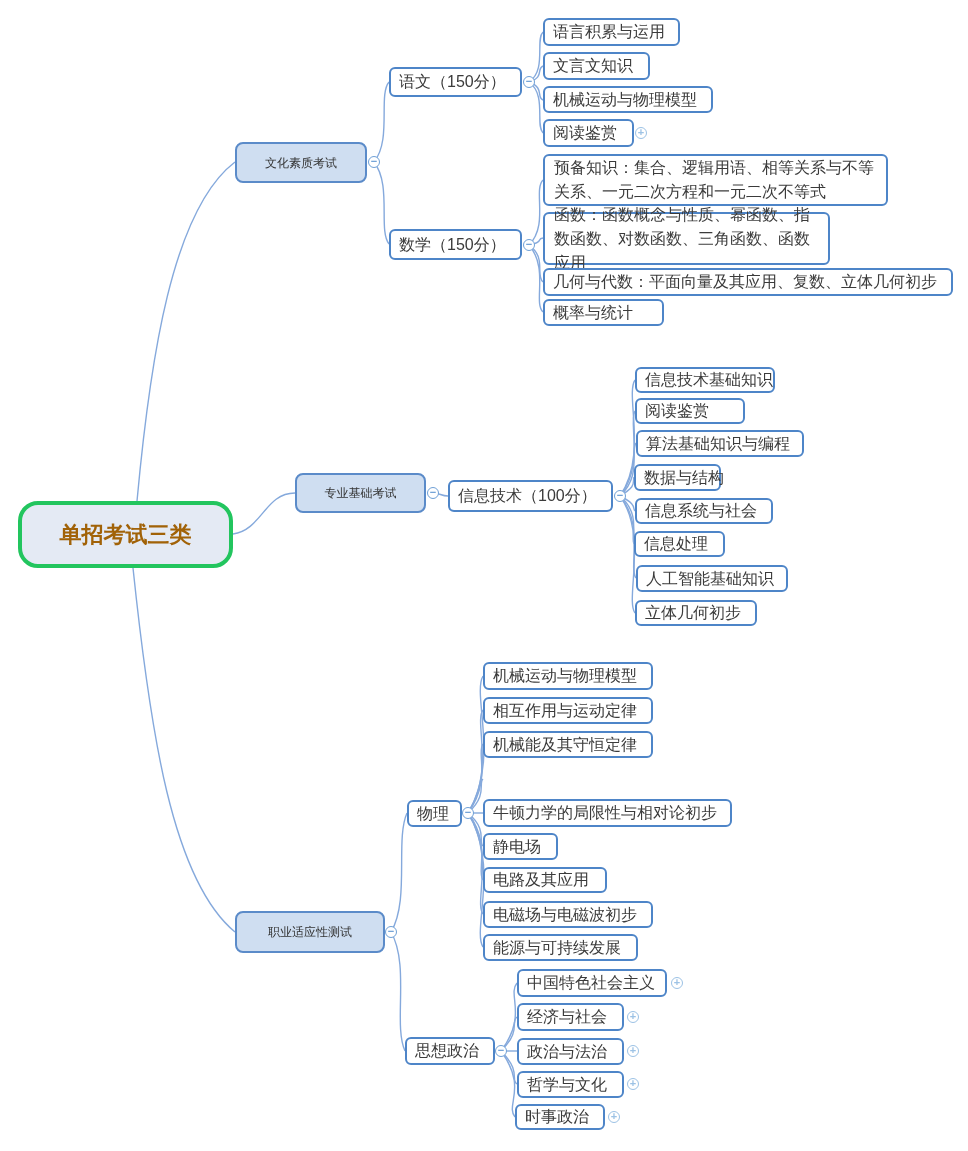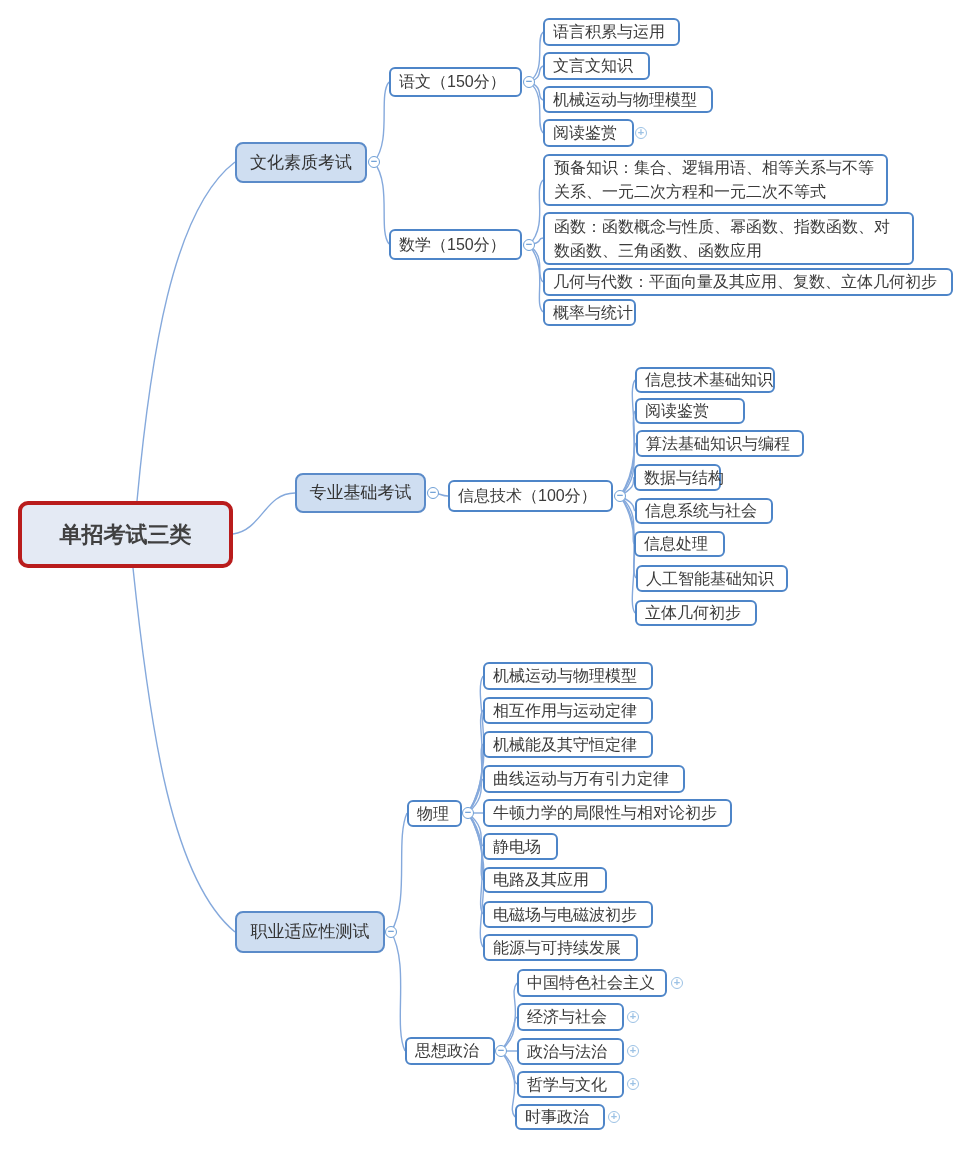--- a/index.html
+++ b/index.html
@@ -12,25 +12,25 @@
   .node{
     position:absolute;z-index:1;box-sizing:border-box;
     background:#ffffff;border:2px solid #4E85C8;border-radius:6px;
     display:flex;align-items:center;justify-content:flex-start;
     padding:0 8px;font-size:16px;color:#3b3b3b;line-height:22px;
     white-space:nowrap;
   }
   .node.ml{white-space:normal;line-height:24px;padding:4px 9px;}
   .node.l1{
     background:#CFDEF1;border:2px solid #5B8BC9;border-radius:8px;
-    justify-content:center;font-size:17px;color:#333333;padding:0 6px;
+    justify-content:center;font-size:12px;color:#333333;padding:0 6px;
   }
   .node.root{
-    background:#E4EAF4;border:4px solid #b91c1c;border-radius:10px;
-    justify-content:center;font-size:22px;font-weight:bold;color:#404040;
+    background:#E4EAF4;border:4px solid #22c55e;border-radius:20px;
+    justify-content:center;font-size:22px;font-weight:bold;color:#a16207;
     z-index:1;
   }
   .cicon,.eicon{
     position:absolute;z-index:2;width:12px;height:12px;box-sizing:border-box;
     border-radius:50%;background:#ffffff;text-align:center;
     font-size:11px;line-height:9px;font-weight:bold;
   }
   .cicon{border:1px solid #6FA0D6;color:#6FA0D6;}
   .eicon{border:1px solid #9CC2E5;color:#9CC2E5;}
 </style>
@@ -100,37 +100,36 @@
   <div class="node" style="left:448px;top:480px;width:165px;height:32px">信息技术（100分）</div>
   <div class="node" style="left:407px;top:800px;width:55px;height:27px">物理</div>
   <div class="node" style="left:405px;top:1037px;width:90px;height:28px">思想政治</div>
 
   <div class="node" style="left:543px;top:18px;width:137px;height:28px">语言积累与运用</div>
   <div class="node" style="left:543px;top:52px;width:107px;height:28px">文言文知识</div>
   <div class="node" style="left:543px;top:86px;width:170px;height:27px">机械运动与物理模型</div>
   <div class="node" style="left:543px;top:119px;width:91px;height:28px">阅读鉴赏</div>
 
   <div class="node ml" style="left:543px;top:154px;width:345px;height:52px">预备知识：集合、逻辑用语、相等关系与不等关系、一元二次方程和一元二次不等式</div>
-  <div class="node ml" style="left:543px;top:212px;width:371px;height:53px">函数：函数概念与性质、幂函数、指数函数、对数函数、三角函数、函数应用</div>
+  <div class="node ml" style="left:543px;top:212px;width:287px;height:53px">函数：函数概念与性质、幂函数、指数函数、对数函数、三角函数、函数应用</div>
   <div class="node" style="left:543px;top:268px;width:410px;height:28px">几何与代数：平面向量及其应用、复数、立体几何初步</div>
-  <div class="node" style="left:543px;top:299px;width:93px;height:27px">概率与统计</div>
+  <div class="node" style="left:543px;top:299px;width:121px;height:27px">概率与统计</div>
 
   <div class="node" style="left:635px;top:367px;width:140px;height:26px">信息技术基础知识</div>
   <div class="node" style="left:635px;top:398px;width:110px;height:26px">阅读鉴赏</div>
   <div class="node" style="left:636px;top:430px;width:168px;height:27px">算法基础知识与编程</div>
   <div class="node" style="left:634px;top:464px;width:87px;height:27px">数据与结构</div>
   <div class="node" style="left:635px;top:498px;width:138px;height:26px">信息系统与社会</div>
   <div class="node" style="left:634px;top:531px;width:91px;height:26px">信息处理</div>
   <div class="node" style="left:636px;top:565px;width:152px;height:27px">人工智能基础知识</div>
   <div class="node" style="left:635px;top:600px;width:122px;height:26px">立体几何初步</div>
 
   <div class="node" style="left:483px;top:662px;width:170px;height:28px">机械运动与物理模型</div>
   <div class="node" style="left:483px;top:697px;width:170px;height:27px">相互作用与运动定律</div>
   <div class="node" style="left:483px;top:731px;width:170px;height:27px">机械能及其守恒定律</div>
-  <div class="node" style="left:483px;top:765px;width:202px;height:28px">曲线运动与万有引力定律</div>
   <div class="node" style="left:483px;top:799px;width:249px;height:28px">牛顿力学的局限性与相对论初步</div>
   <div class="node" style="left:483px;top:833px;width:75px;height:27px">静电场</div>
   <div class="node" style="left:483px;top:867px;width:124px;height:26px">电路及其应用</div>
   <div class="node" style="left:483px;top:901px;width:170px;height:27px">电磁场与电磁波初步</div>
   <div class="node" style="left:483px;top:934px;width:155px;height:27px">能源与可持续发展</div>
 
   <div class="node" style="left:517px;top:969px;width:150px;height:28px">中国特色社会主义</div>
   <div class="node" style="left:517px;top:1003px;width:107px;height:28px">经济与社会</div>
   <div class="node" style="left:517px;top:1038px;width:107px;height:27px">政治与法治</div>
   <div class="node" style="left:517px;top:1071px;width:107px;height:27px">哲学与文化</div>

